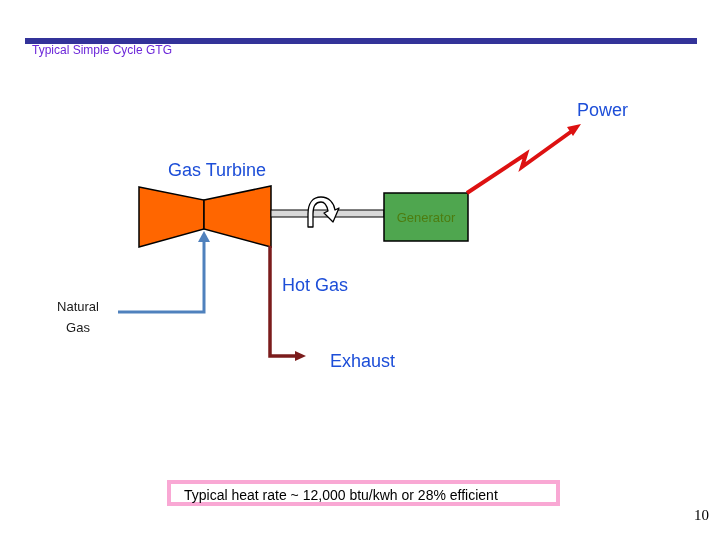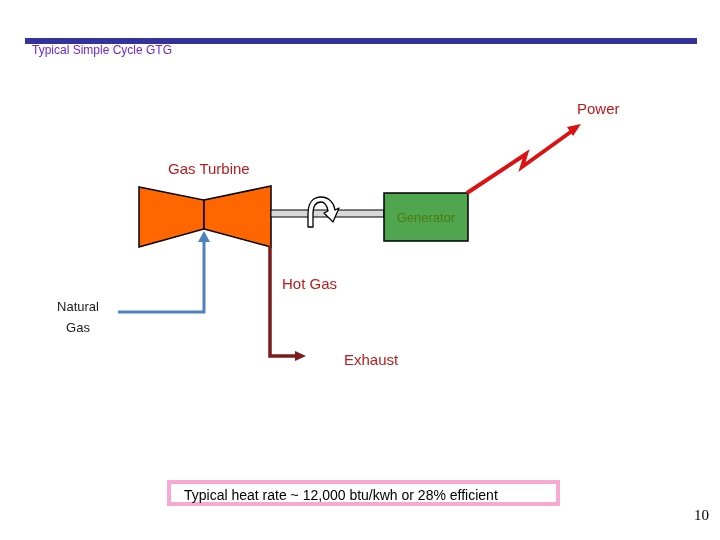--- a/index.html
+++ b/index.html
@@ -9,21 +9,21 @@
   }
   .title{
     position:absolute;left:32px;top:15px;font-size:12px;letter-spacing:0px;color:#6d28d9;
     white-space:nowrap;
     margin-top:28px;
   }
   .title-underline{
     position:absolute;left:25px;top:38px;width:672px;height:6px;background:#333399;
   }
   .diagram-svg{position:absolute;left:0;top:0;}
-  .lbl{position:absolute;font-size:15px;color:#b91c1c;white-space:nowrap;}
+  .lbl{position:absolute;font-size:18px;color:#1d4ed8;white-space:nowrap;}
   .lbl-wrap{white-space:normal;}
   .generator-label{
     position:absolute;left:384px;top:193px;width:84px;height:48px;
     display:flex;align-items:center;justify-content:center;font-size:13px;color:#4d7c0f;
   }
   .natural-gas-label{
     position:absolute;left:44px;top:296px;width:68px;text-align:center;
     font-size:13px;line-height:21px;color:#1a1a1a;
   }
   .note-box{
@@ -70,19 +70,19 @@
   <div class="lbl" style="left:168px;top:160px;">Gas Turbine</div>
 
   <div class="generator-label">Generator</div>
 
   <div class="lbl" style="left:577px;top:100px;">Power</div>
 
   <div class="lbl" style="left:282px;top:275px;">Hot Gas</div>
 
   <div class="natural-gas-label lbl-wrap">Natural Gas</div>
 
-  <div class="lbl" style="left:344px;top:351px;">Exhaust</div>
+  <div class="lbl" style="left:330px;top:351px;">Exhaust</div>
 
   <div class="note-box">Typical heat rate ~ 12,000 btu/kwh or 28% efficient</div>
 
   <div class="page-number">10</div>
 
 </div>
 
 </body></html>

